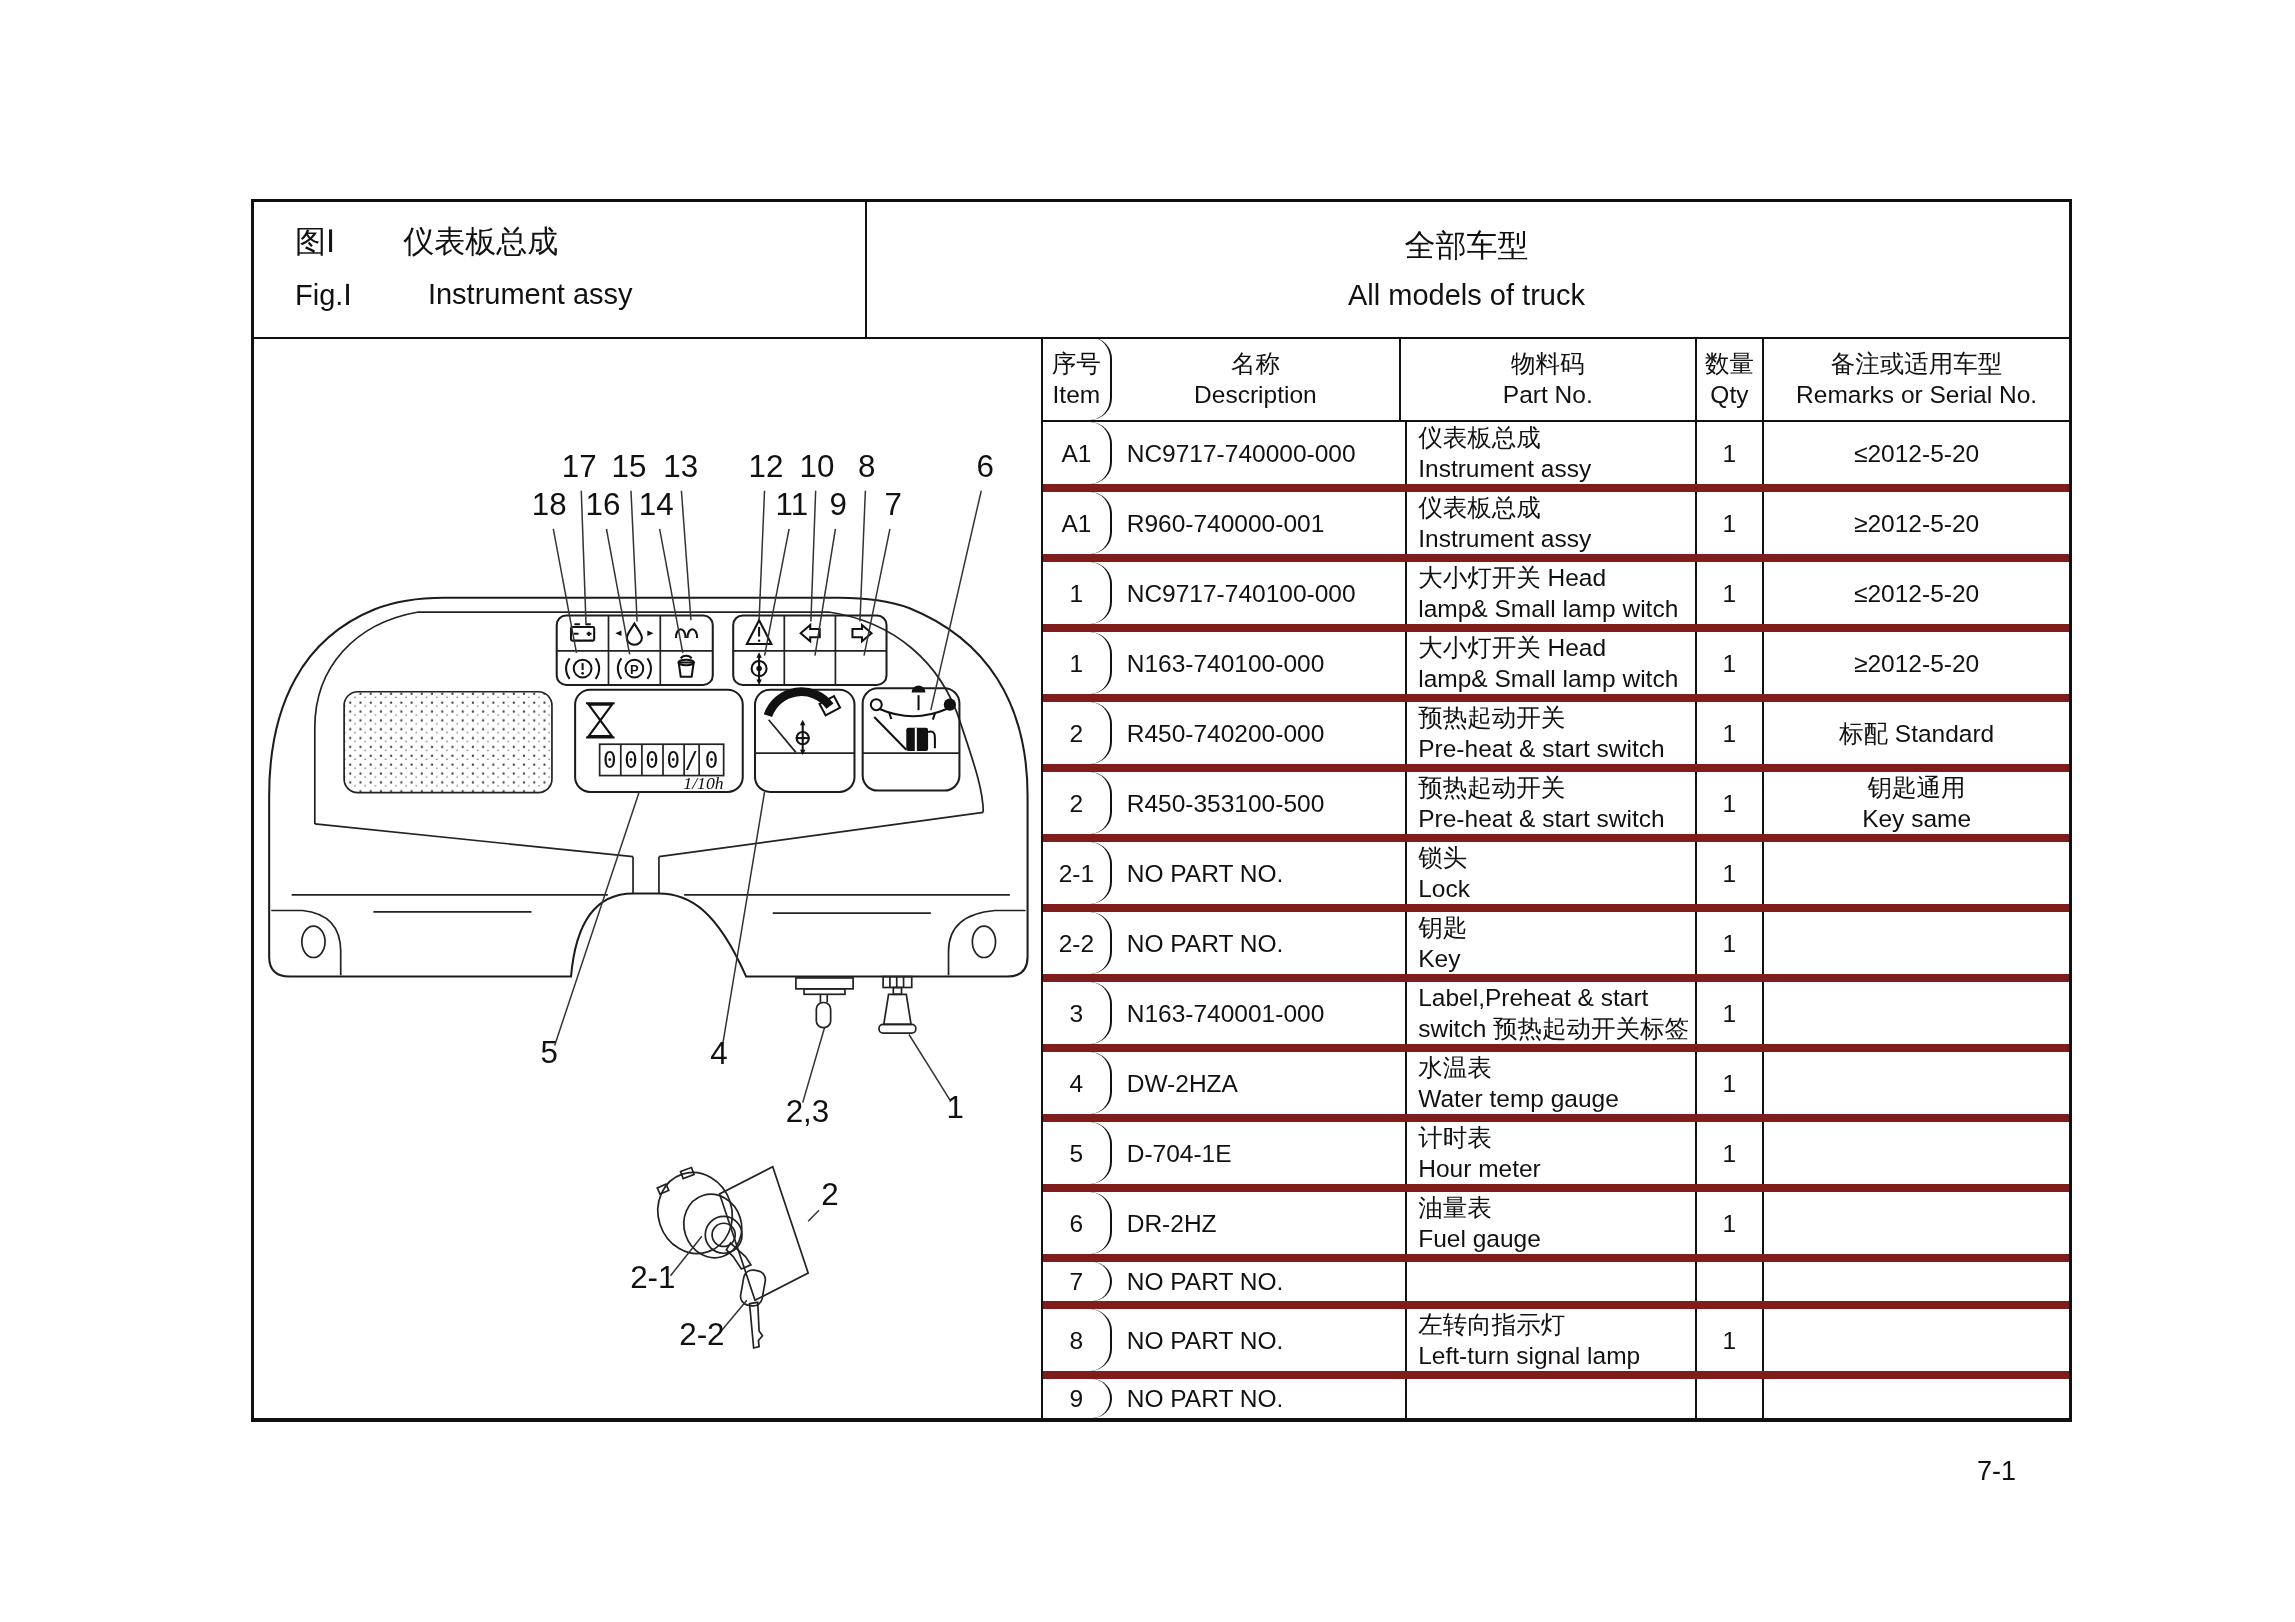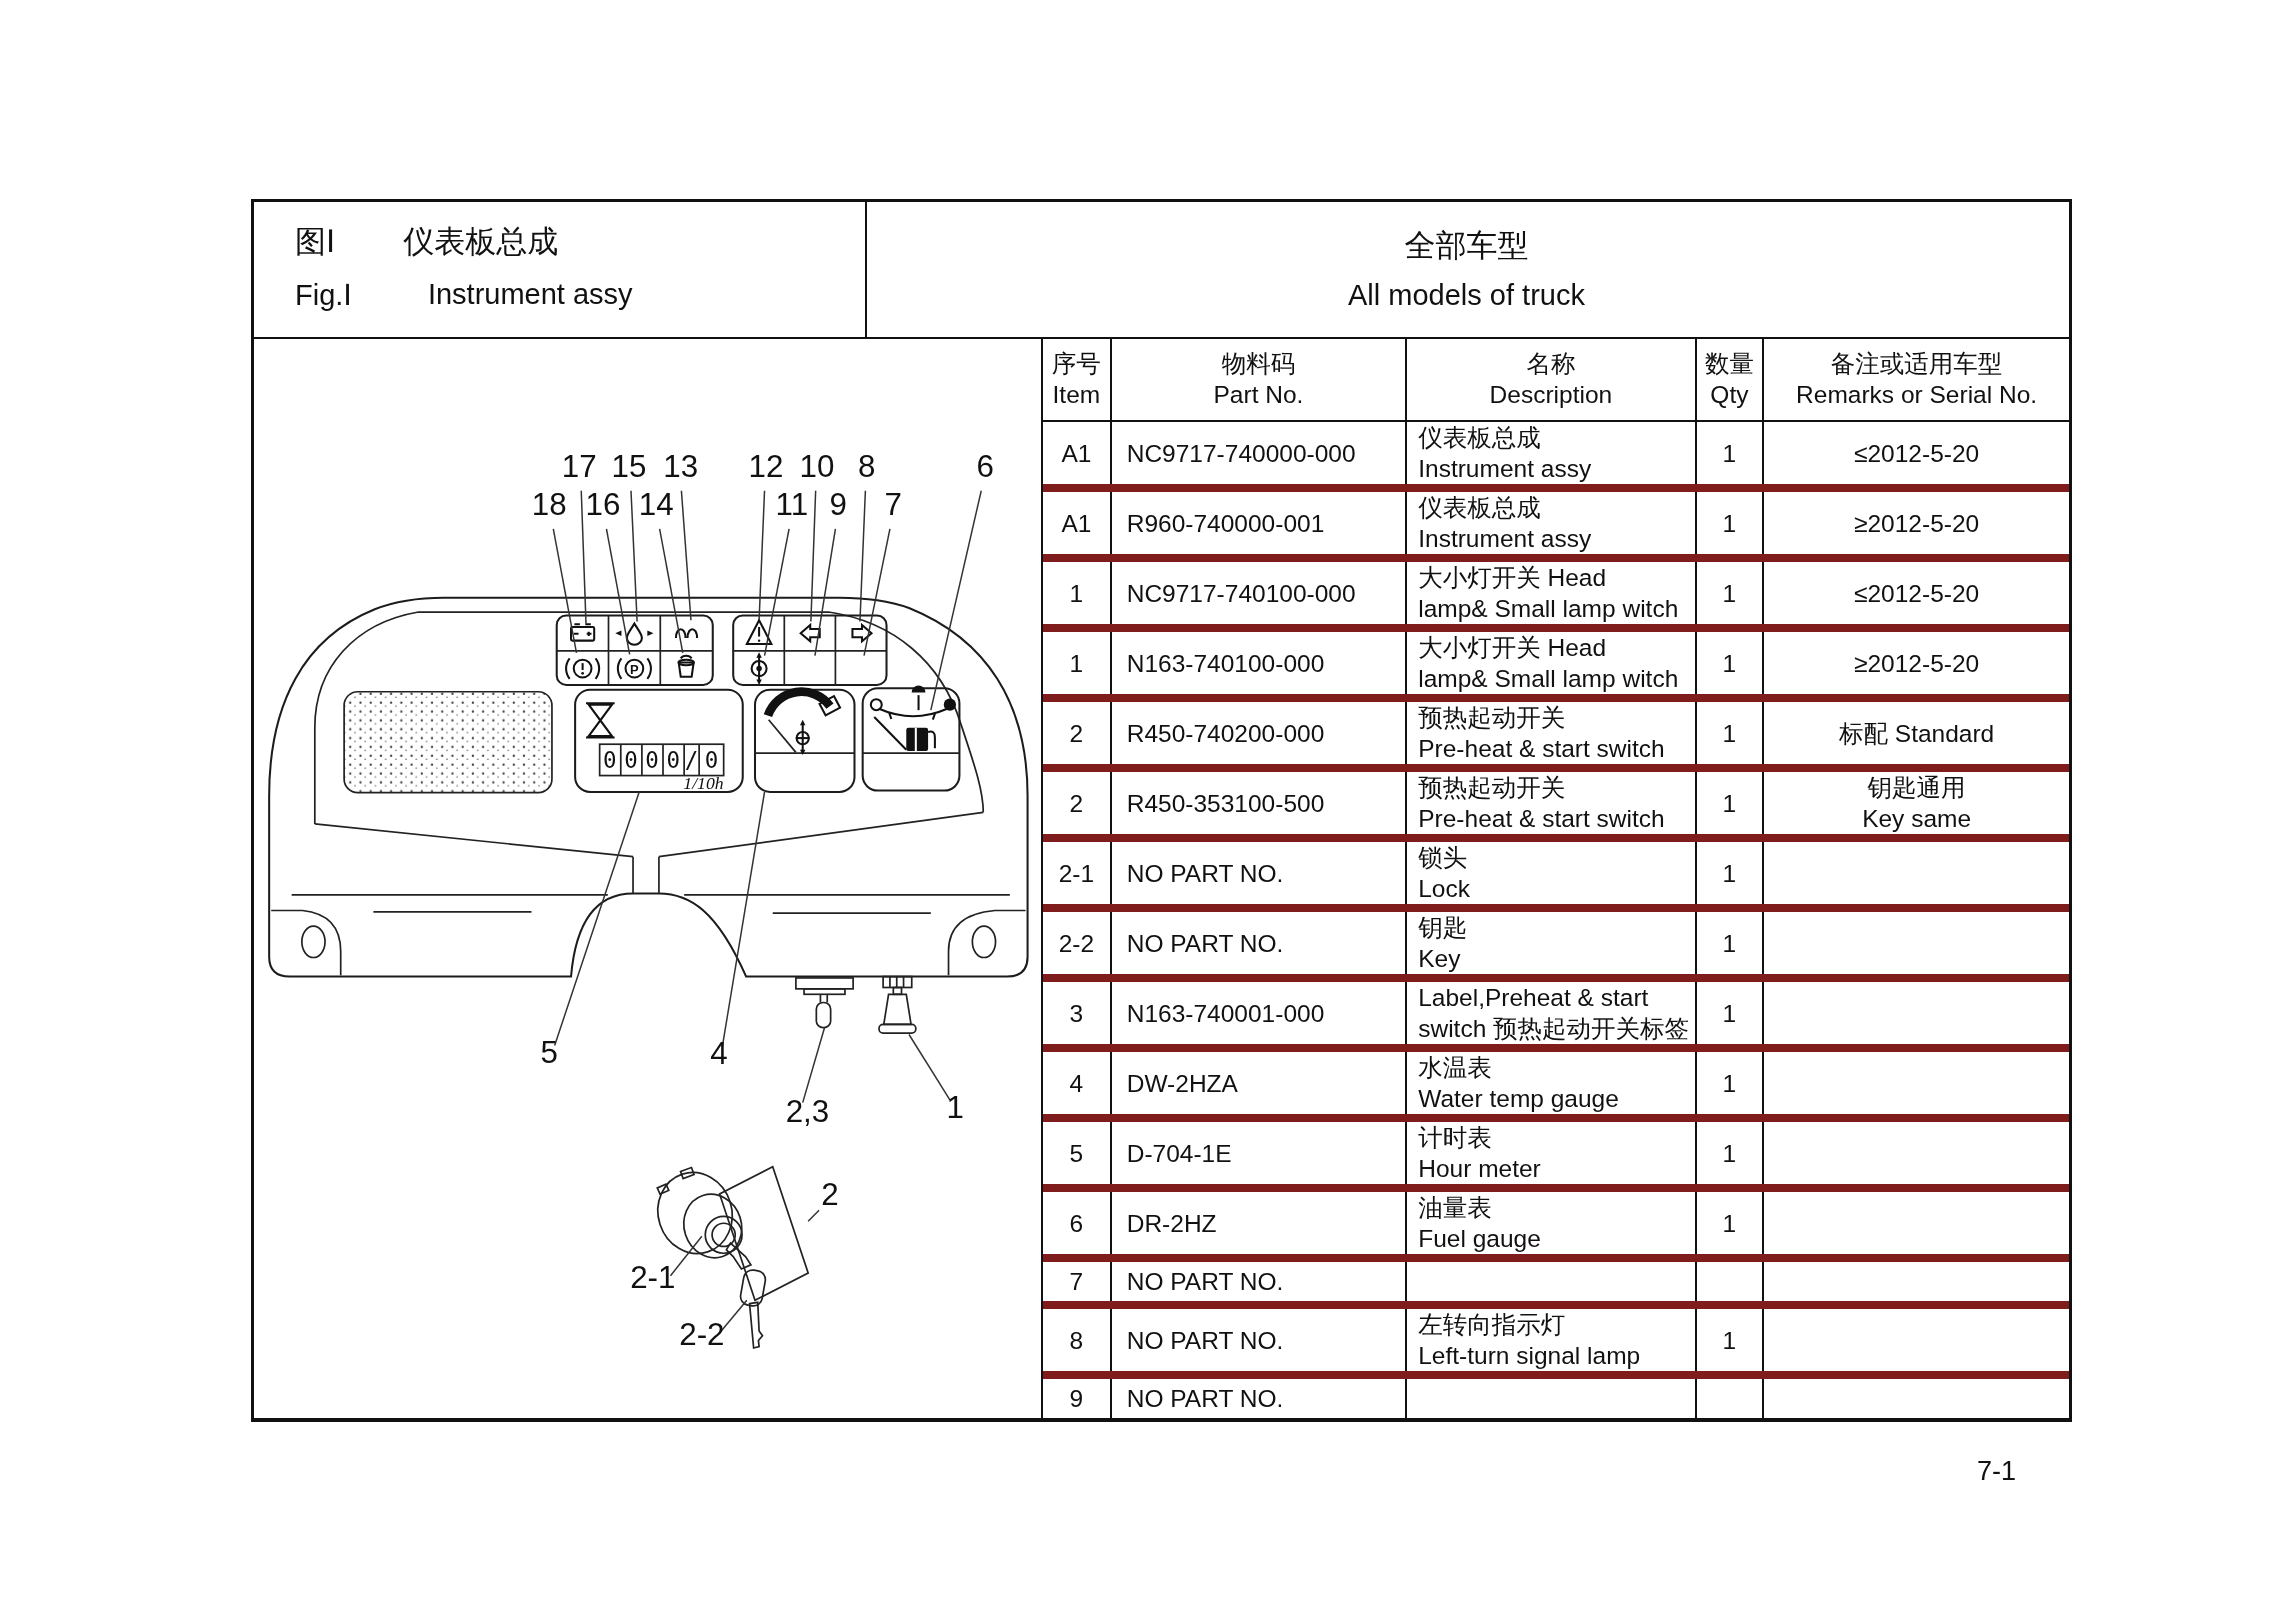--- a/index.html
+++ b/index.html
@@ -18,21 +18,21 @@
   
   .parts-table{position:absolute;left:787px;top:135px;right:0;bottom:0;
                border-left:2px solid #111;display:flex;flex-direction:column;}
   .thead{display:flex;height:83px;border-bottom:2px solid #111;flex:none;}
   .tbody{display:flex;flex-direction:column;flex:1;}
   .trow{display:flex;flex:1;border-bottom:8px solid #7f1d1d;}
   .trow:last-child{border-bottom:none;}
   .tcell{box-sizing:border-box;border-right:2px solid #111;display:flex;flex-direction:column;
          justify-content:center;font-size:24.5px;line-height:31px;overflow:hidden;}
   .tcell:last-child{border-right:none;border-radius:24px;}
-  .c-item{width:6.7%;align-items:center;text-align:center;}
+  .c-item{width:6.7%;align-items:center;text-align:center;border-radius:22px;}
   .c-part{width:28.8%;padding-left:15px;}
   .c-desc{width:28.2%;padding-left:11px;}
   .c-qty{width:6.6%;align-items:center;text-align:center;}
   .c-remarks{width:29.7%;align-items:center;text-align:left;}
   .thead .tcell{align-items:center;text-align:center;padding-left:0;}
   .page-num{position:absolute;left:1977px;top:1456px;font-size:27px;}
   
   .thin{fill:none;stroke:#222;stroke-width:2.5px;}
   .med{fill:none;stroke:#1c1c1c;stroke-width:3px;}
   .icon{fill:none;stroke:#111;stroke-width:3px;}
@@ -280,28 +280,28 @@
       <div class="l1">全部车型</div>
       <div class="l2">All models of truck</div>
     </div>
 
     <div class="parts-table">
       <div class="thead">
           <div class="tcell c-item">
             <div>序号</div>
             <div>Item</div>
           </div>
+          <div class="tcell c-desc">
+            <div>名称</div>
+            <div>Description</div>
+          </div>
           <div class="tcell c-part">
             <div>物料码</div>
             <div>Part No.</div>
           </div>
-          <div class="tcell c-desc">
-            <div>名称</div>
-            <div>Description</div>
-          </div>
           <div class="tcell c-qty">
             <div>数量</div>
             <div>Qty</div>
           </div>
           <div class="tcell c-remarks">
             <div>备注或适用车型</div>
             <div>Remarks or Serial No.</div>
           </div>
         </div>
       <div class="tbody">

